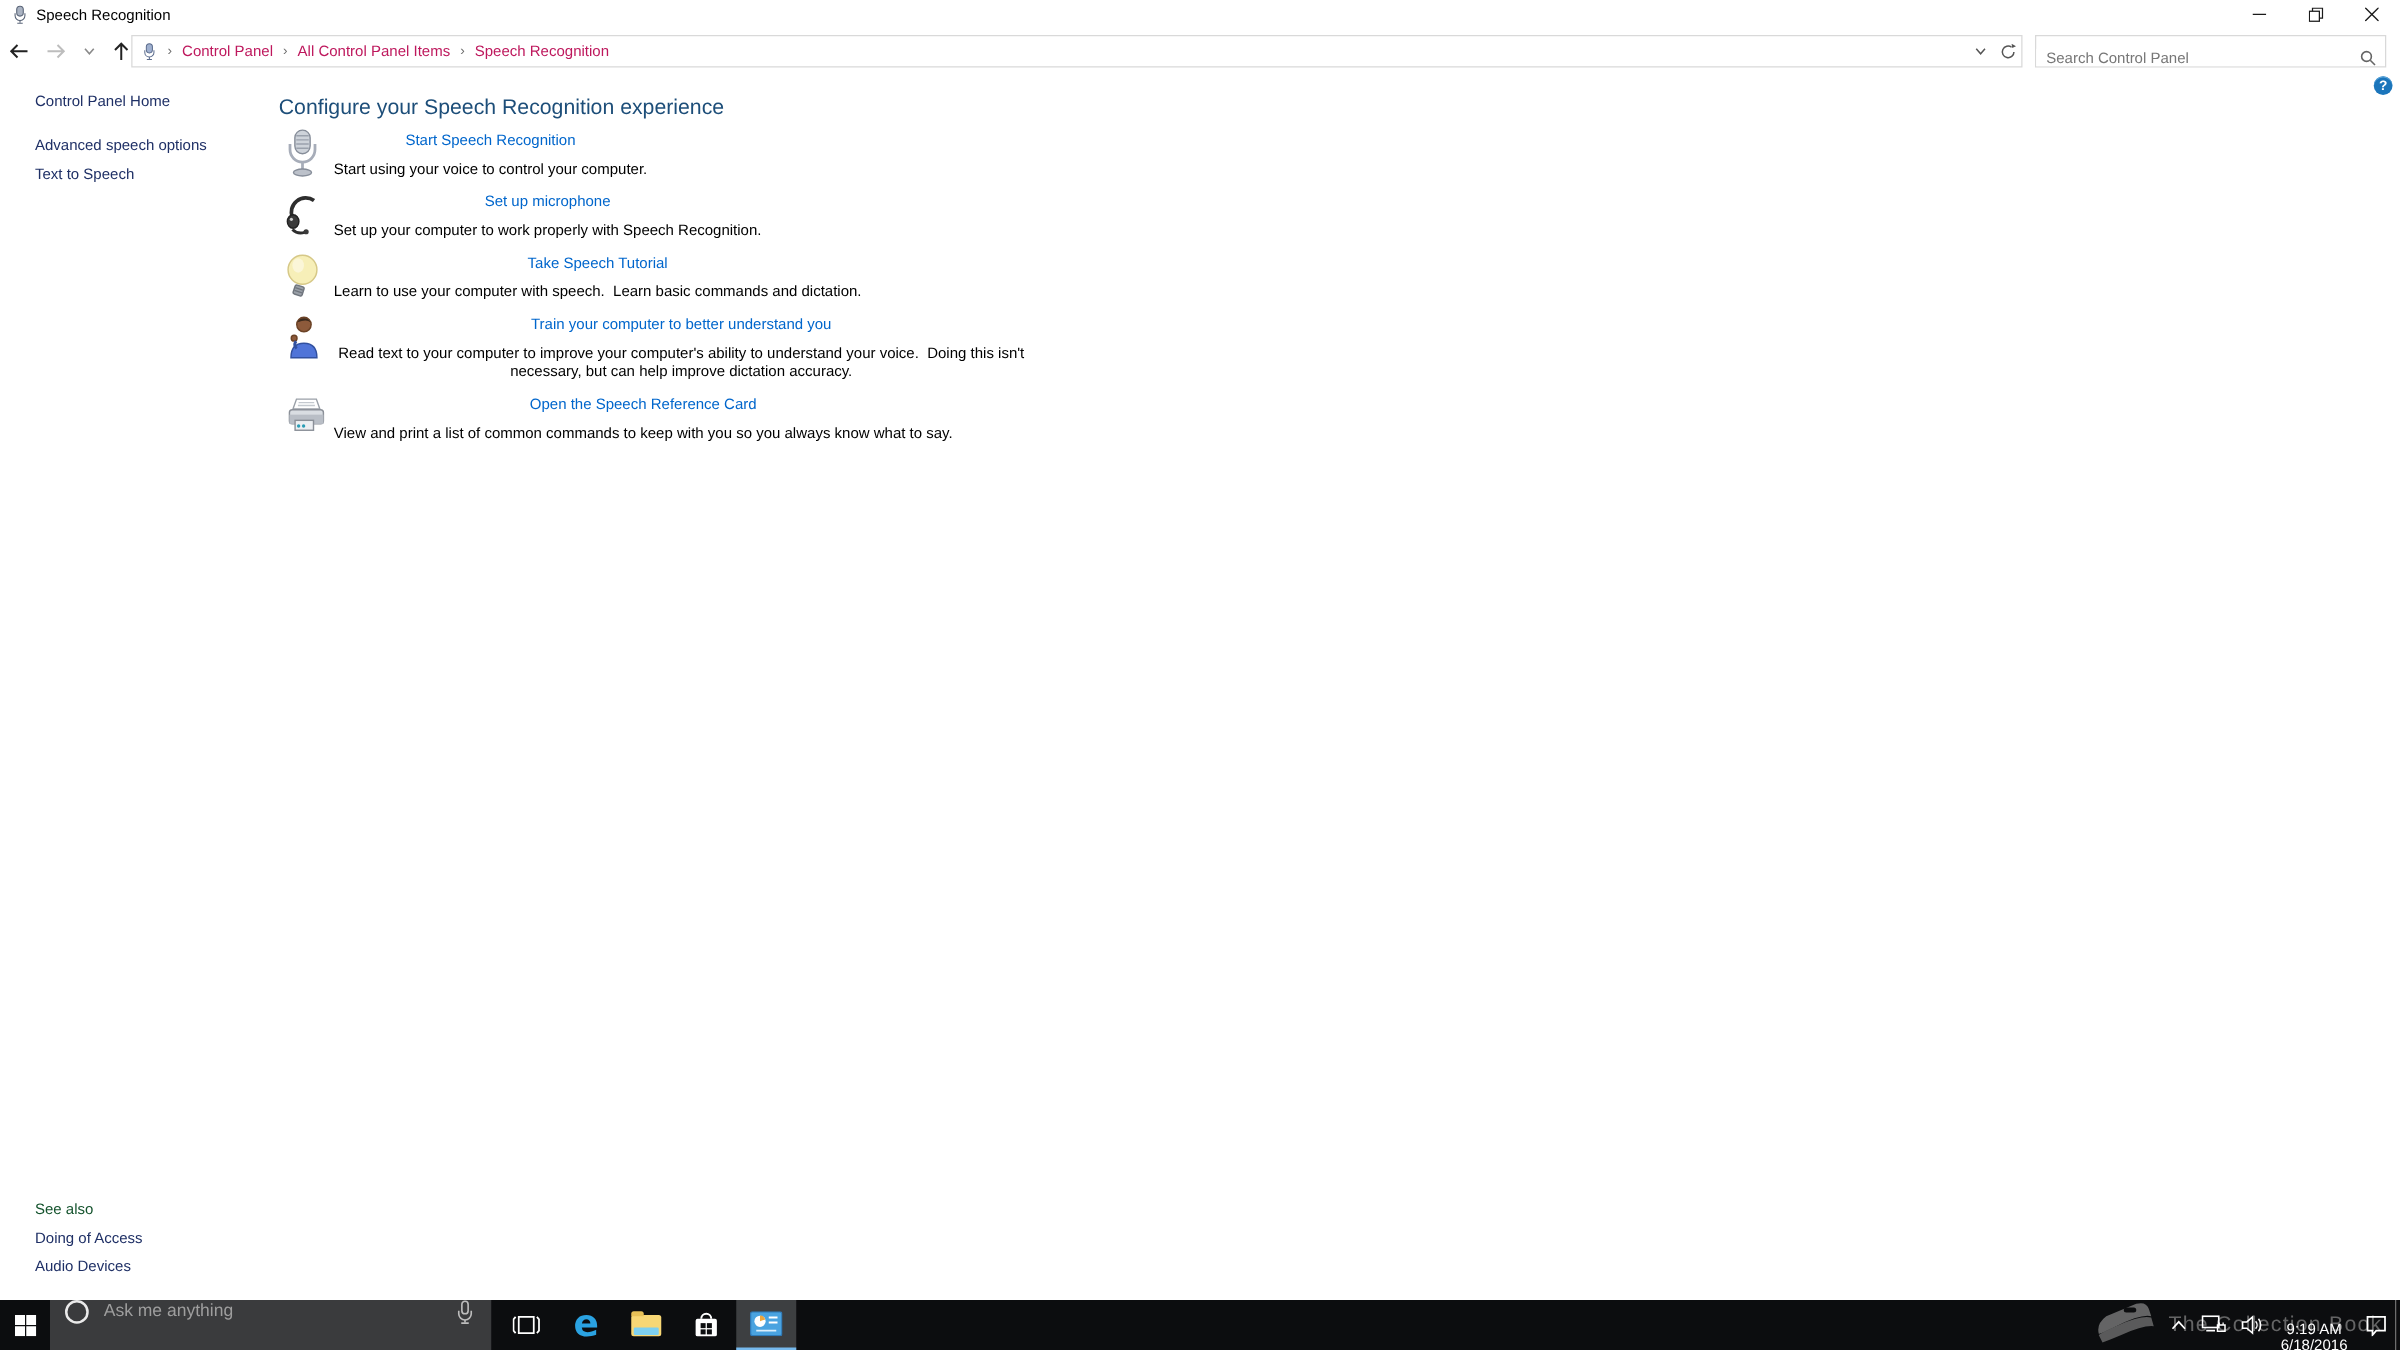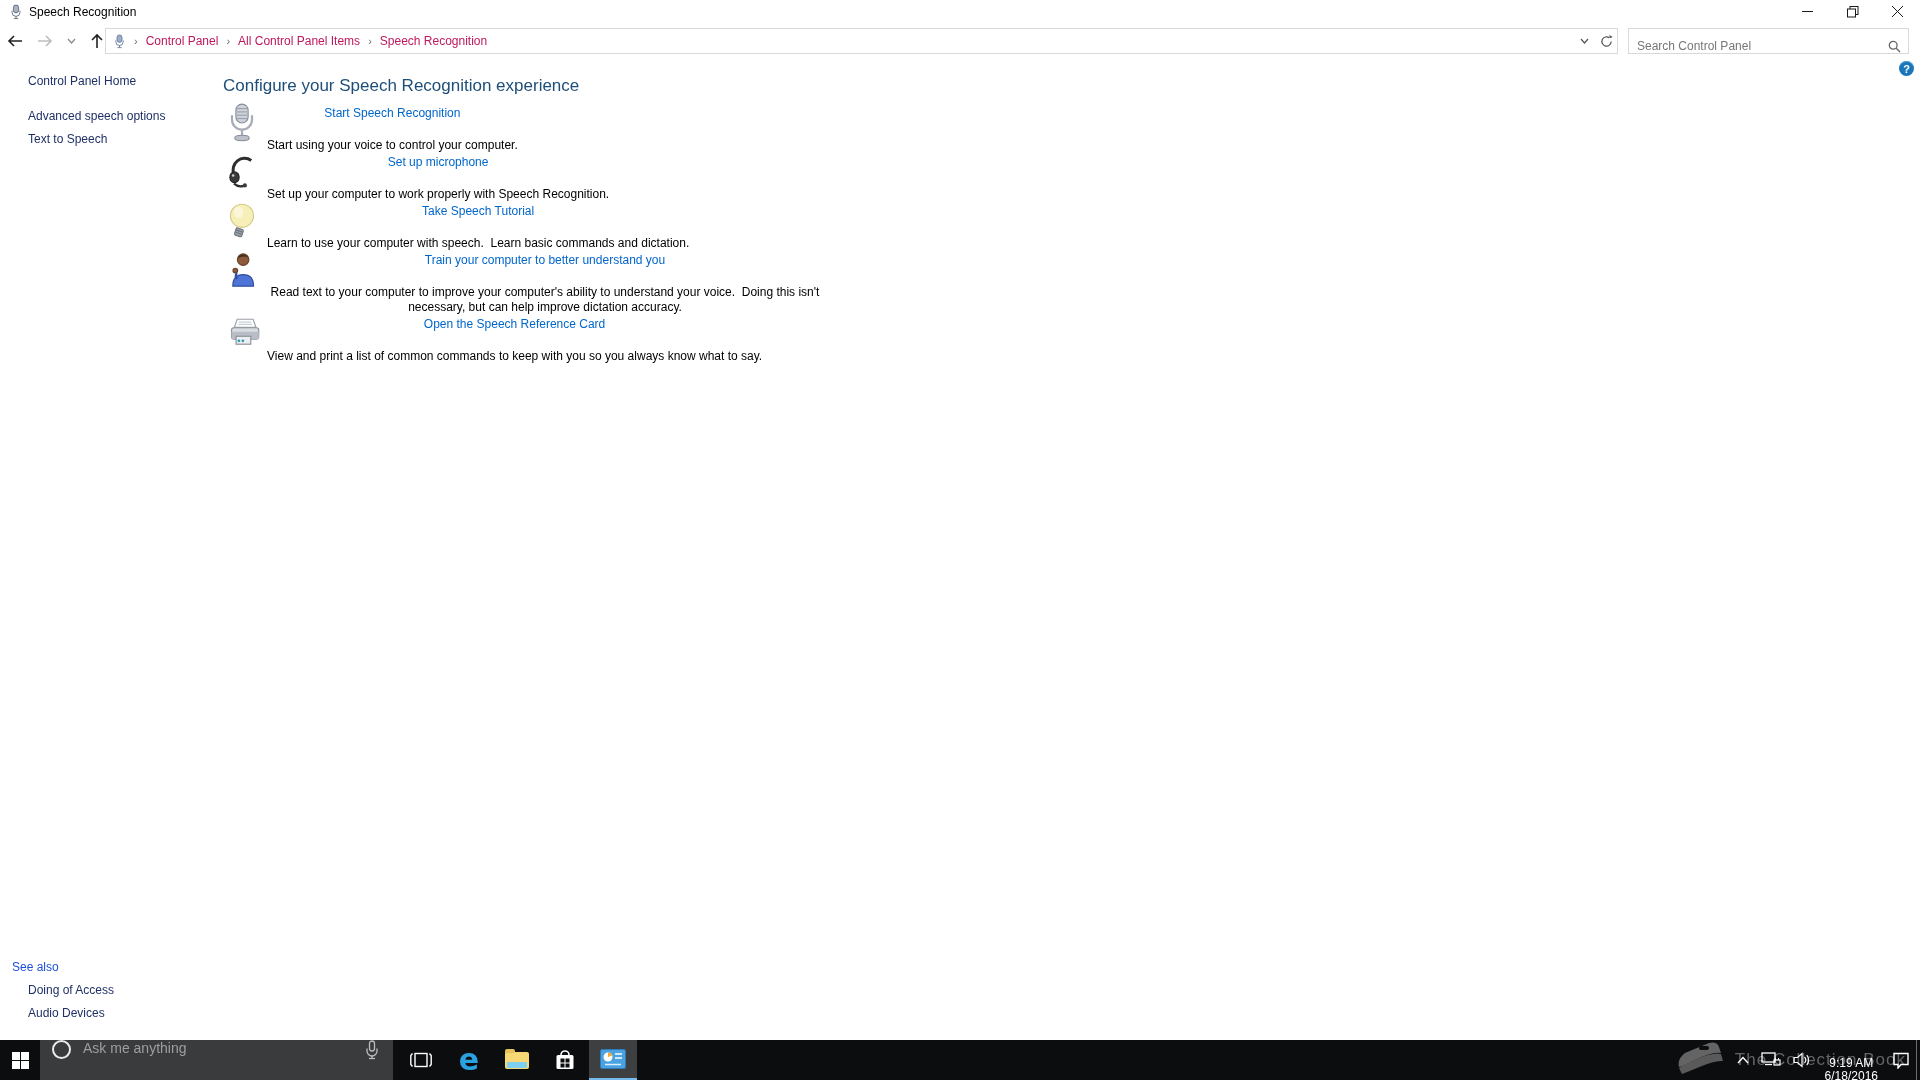--- a/index.html
+++ b/index.html
@@ -33,30 +33,30 @@
   .searchbox input::placeholder { color:#777; }
   .searchbox .mag { margin-right:7px; }
 
   .help-badge { position:absolute; left:1899px; top:61px; width:15px; height:15px; border-radius:50%;
     background:#1b75bb; color:#fff; font-size:11px; font-weight:bold; display:flex;
     align-items:center; justify-content:center; box-shadow:inset 0 1px 0 #5aa4d8; }
 
   
   .sidebar { position:absolute; top:58px; left:0; width:205px; bottom:40px; font-size:12px; }
   .side-link { position:absolute; left:28px; color:#1f3066; white-space:nowrap; cursor:pointer; }
-  .side-label { position:absolute; left:12px; color:#1d4ed8; white-space:nowrap; }
+  .side-label { position:absolute; left:28px; color:#14532d; white-space:nowrap; }
 
   
   .content { position:absolute; top:58px; left:205px; right:0; bottom:40px; }
   .page-heading { position:absolute; left:18px; top:18px; font-size:17px; color:#1d4e79; }
   .task { position:absolute; left:22px;text-align:center; }
   .task .ticon { position:absolute; left:0; top:0; width:30px; height:40px; }
   .task .ttext { margin-left:40px; }
   .task-link { font-size:12px; color:#0066cc; text-decoration:none; display:inline-block; cursor:pointer; }
-  .task-desc { font-size:12px; color:#000; margin-top:17px; max-width:556px;
+  .task-desc { font-size:12px; color:#000; margin-top:7px; max-width:556px;
     white-space:pre-wrap; line-height:15px; }
 
   
   .taskbar { position:absolute; left:0; right:0; bottom:0; height:40px; background:#0c0d0f; z-index:5; }
   .tb-start { position:absolute; left:0; top:0; width:40px; height:40px; display:flex;
     align-items:center; justify-content:center; }
   .tb-search { position:absolute; left:40px; top:0; width:353px; height:40px; background:#3a3b3d;
     display:flex; align-items:flex-start; }
   .tb-search .ring { width:19px; height:19px; border:2px solid #eaeaea; border-radius:50%; margin:0 12px 0 12px; }
   .tb-search input { background:transparent; border:0; outline:0; color:#b9b9b9; font-size:14px;

